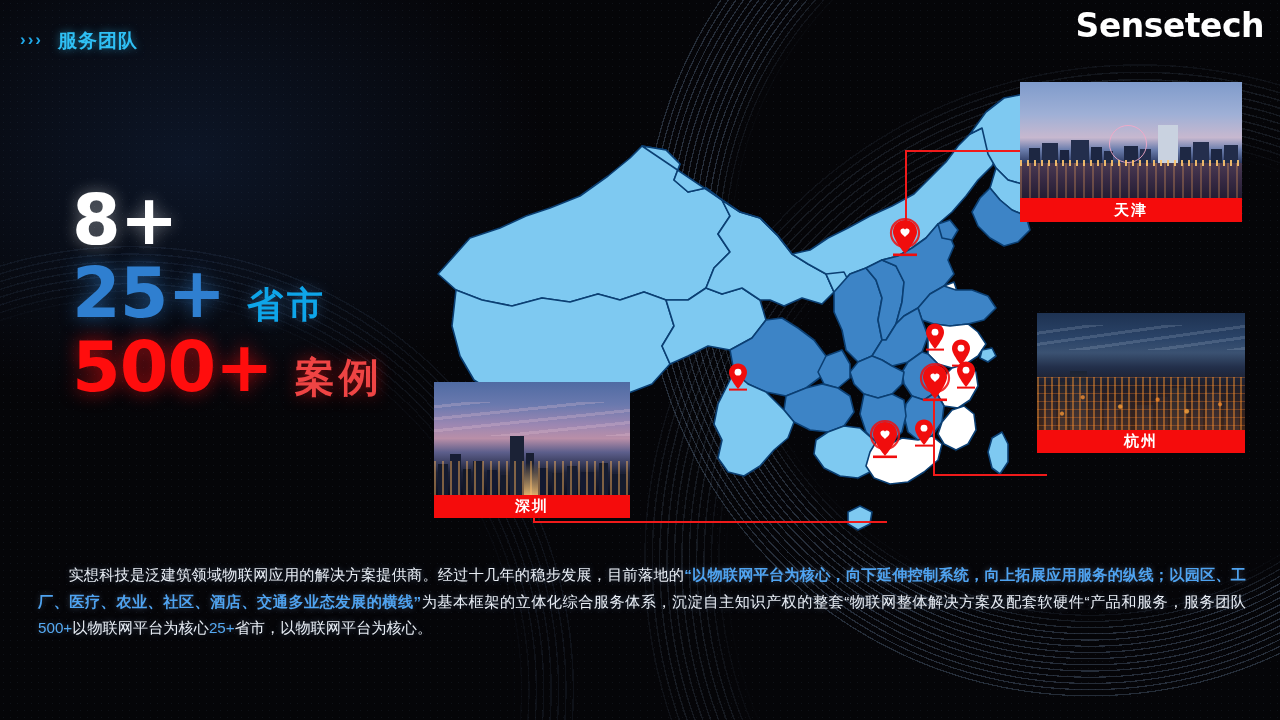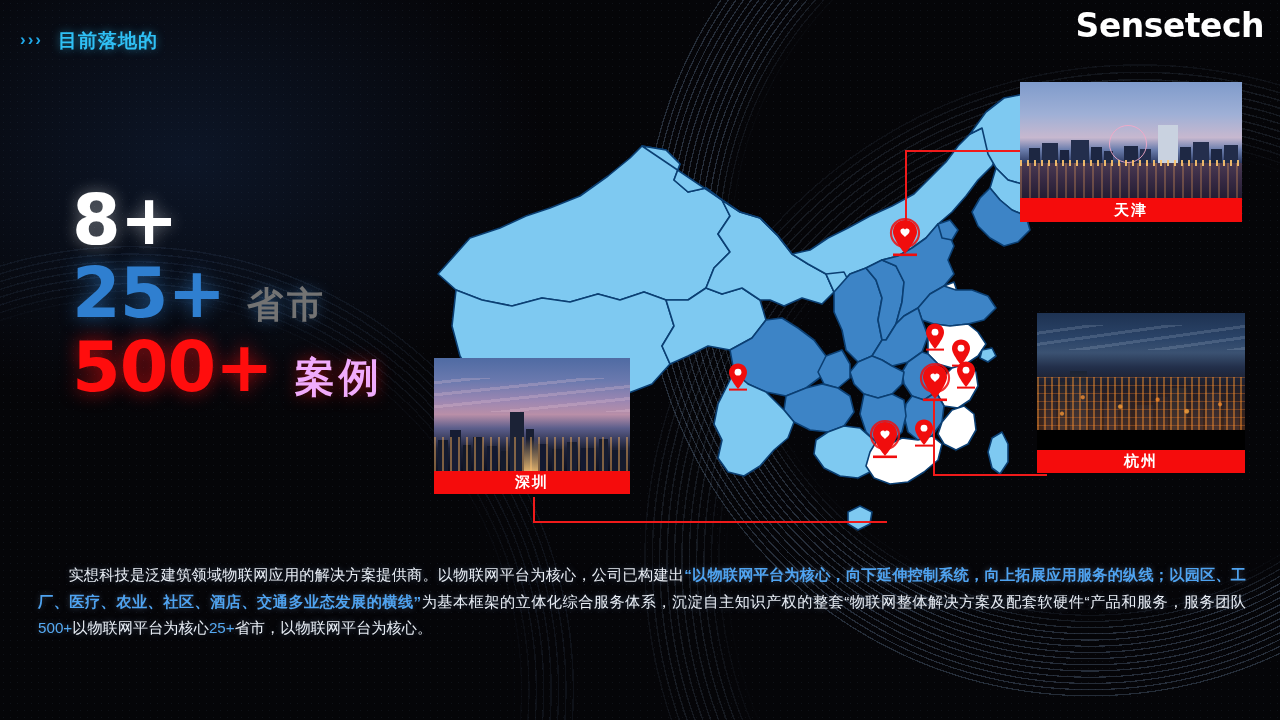--- a/index.html
+++ b/index.html
@@ -74,24 +74,24 @@
   .stat-row{display:flex;align-items:baseline;white-space:nowrap;}
   .stat-num{
     font-family:"DejaVu Sans","Liberation Sans",sans-serif;
     font-weight:bold;font-size:70px;line-height:1.02;letter-spacing:-1px;
   }
   .stat-lbl{font-size:40px;font-weight:bold;margin-left:22px;letter-spacing:4px;}
   .r1 .stat-num{color:#ffffff;text-shadow:0 0 16px rgba(255,255,255,.38);}
   .r1 .stat-lbl{color:#ffffff;text-shadow:0 0 14px rgba(255,255,255,.3);}
   .r2{margin-top:2px;}
   .r2 .stat-num{color:#2f7fd0;text-shadow:0 0 18px rgba(47,127,208,.55);}
-  .r2 .stat-lbl{color:#737373;font-size:36px;text-shadow:0 0 14px rgba(74,147,221,.45);}
+  .r2 .stat-lbl{color:#0ea5e9;font-size:36px;text-shadow:0 0 14px rgba(74,147,221,.45);}
   .r3{margin-top:2px;}
   .r3 .stat-num{color:#ff0d0d;text-shadow:0 0 18px rgba(255,13,13,.6);}
-  .r3 .stat-lbl{color:#f0abfc;font-size:40px;text-shadow:0 0 15px rgba(255,20,20,.5);}
+  .r3 .stat-lbl{color:#ef4444;font-size:40px;text-shadow:0 0 15px rgba(255,20,20,.5);}
 
   
   .map{position:absolute;left:430px;top:88px;width:640px;height:470px;}
   .map svg{width:100%;height:100%;display:block;}
 
   
   .conn{position:absolute;border-color:#f01a1a;border-style:solid;border-width:0;}
 
   
   .pin{position:absolute;transform:translate(-50%,-100%);}
@@ -130,21 +130,21 @@
   <div class="bg-glow-tl"></div>
   <div class="bg-arc"></div>
   <div class="bg-arc2"></div>
   <div class="bg-arc-bl"></div>
 
   <div class="chev">
     <span>›</span>
       <span>›</span>
       <span>›</span>
   </div>
-  <div class="sec-title">目前落地的</div>
+  <div class="sec-title">服务团队</div>
   <div class="logo">Sensetech</div>
 
   <div class="stats">
     <div class="stat-row r1">
       <div class="stat-num">8+</div>
     </div>
     <div class="stat-row r2">
       <div class="stat-num">25+</div>
       <div class="stat-lbl">省市</div>
     </div>
@@ -344,24 +344,24 @@
       <div style="position:absolute;inset:0;background:
         radial-gradient(circle at 22% 72%, rgba(255,150,50,.75) 0 1.5px, transparent 2.6px),
         radial-gradient(circle at 40% 80%, rgba(255,170,60,.8) 0 1.6px, transparent 2.8px),
         radial-gradient(circle at 58% 74%, rgba(255,140,40,.75) 0 1.5px, transparent 2.6px),
         radial-gradient(circle at 72% 84%, rgba(255,180,70,.8) 0 1.7px, transparent 2.9px),
         radial-gradient(circle at 12% 86%, rgba(255,160,55,.75) 0 1.5px, transparent 2.6px),
         radial-gradient(circle at 88% 78%, rgba(255,150,50,.7) 0 1.5px, transparent 2.6px);"></div>
       <div style="position:absolute;left:0;right:0;bottom:0;height:45%;background:repeating-linear-gradient(to right,rgba(255,150,45,.45) 0 2px,rgba(0,0,0,0) 2px 7px),repeating-linear-gradient(to bottom,rgba(255,130,40,.30) 0 1px,rgba(0,0,0,0) 1px 8px);"></div>
       <div style="position:absolute;left:0;right:0;bottom:0;height:52%;background:linear-gradient(to top,rgba(255,120,30,.22),rgba(0,0,0,0));"></div>
     </div>
-    <div class="cap" style="width:208px;height:23px;font-size:15px;margin-top:20px;">杭州</div>
-  </div>
-
-  <div class="card" style="left:434px;top:358px;width:196px;height:136px;">
+    <div class="cap" style="width:208px;height:23px;font-size:15px;">杭州</div>
+  </div>
+
+  <div class="card" style="left:434px;top:382px;width:196px;height:136px;">
     <div class="photo" style="width:196px;height:113px;">
       <div class="sky" style="background:linear-gradient(to bottom,#4f6ba3 0%,#6a79ae 20%,#9c87b2 38%,#b98fa8 50%,#5d5f8c 62%,#1d2238 80%,#0d1020 100%);"></div>
       <div style="position:absolute;left:0;right:0;top:18%;height:30%;background:repeating-linear-gradient(-6deg,rgba(235,200,215,.28) 0 3px,rgba(0,0,0,0) 3px 12px);opacity:.85;"></div>
       <div class="bldgs" style="height:52%;">
         <i style="left:2%;width:5%;height:52%;background:#141a2e;"></i>
         <i style="left:8%;width:6%;height:70%;background:#171d33;"></i>
         <i style="left:15%;width:4%;height:44%;background:#121829;"></i>
         <i style="left:20%;width:5%;height:58%;background:#161c30;"></i>
         <i style="left:27%;width:5%;height:42%;background:#131930;"></i>
         <i style="left:34%;width:4%;height:34%;background:#141a2c;"></i>
@@ -374,16 +374,16 @@
         <i style="left:84%;width:5%;height:54%;background:#161c30;"></i>
         <i style="left:91%;width:7%;height:36%;background:#141a2c;"></i>
       </div>
       <div style="position:absolute;left:0;right:0;bottom:0;height:30%;background:repeating-linear-gradient(to right,rgba(255,180,90,.45) 0 2px,rgba(0,0,0,0) 2px 8px);"></div>
       <div style="position:absolute;left:46%;bottom:0;width:7%;height:28%;background:linear-gradient(to top,rgba(255,200,120,.85),rgba(255,180,90,0));"></div>
     </div>
     <div class="cap" style="width:196px;height:23px;font-size:15px;">深圳</div>
   </div>
 
   <div class="body-txt">
-    <p><span>实想科技是泛建筑领域物联网应用的解决方案提供商。以物联网平台为核心，公司已构建出</span><span class="hl">“以物联网平台为核心，向下延伸控制系统，向上拓展应用服务的纵线；以园区、工厂、医疗、农业、社区、酒店、交通多业态发展的横线”</span><span>为基本框架的立体化综合服务体系，沉淀自主知识产权的整套“物联网整体解决方案及配套软硬件“产品和服务，服务团队</span><span class="hl2">500+</span><span>以物联网平台为核心</span><span class="hl2">25+</span><span>省市，以物联网平台为核心。</span></p>
+    <p><span>实想科技是泛建筑领域物联网应用的解决方案提供商。经过十几年的稳步发展，目前落地的</span><span class="hl">“以物联网平台为核心，向下延伸控制系统，向上拓展应用服务的纵线；以园区、工厂、医疗、农业、社区、酒店、交通多业态发展的横线”</span><span>为基本框架的立体化综合服务体系，沉淀自主知识产权的整套“物联网整体解决方案及配套软硬件“产品和服务，服务团队</span><span class="hl2">500+</span><span>以物联网平台为核心</span><span class="hl2">25+</span><span>省市，以物联网平台为核心。</span></p>
   </div>
 
 </div>
 
 </body></html>

